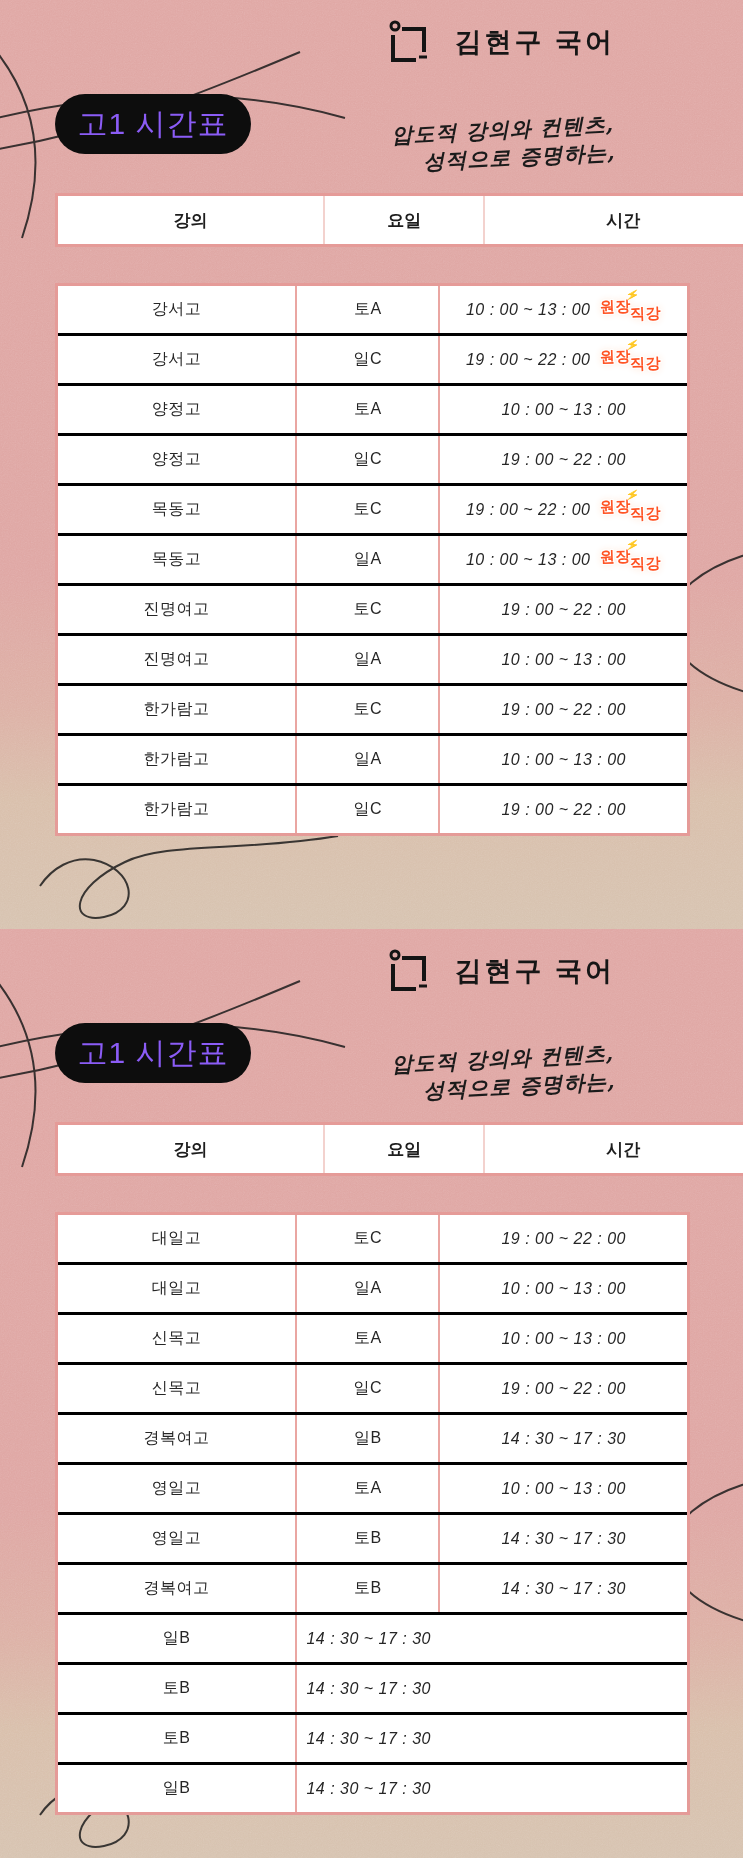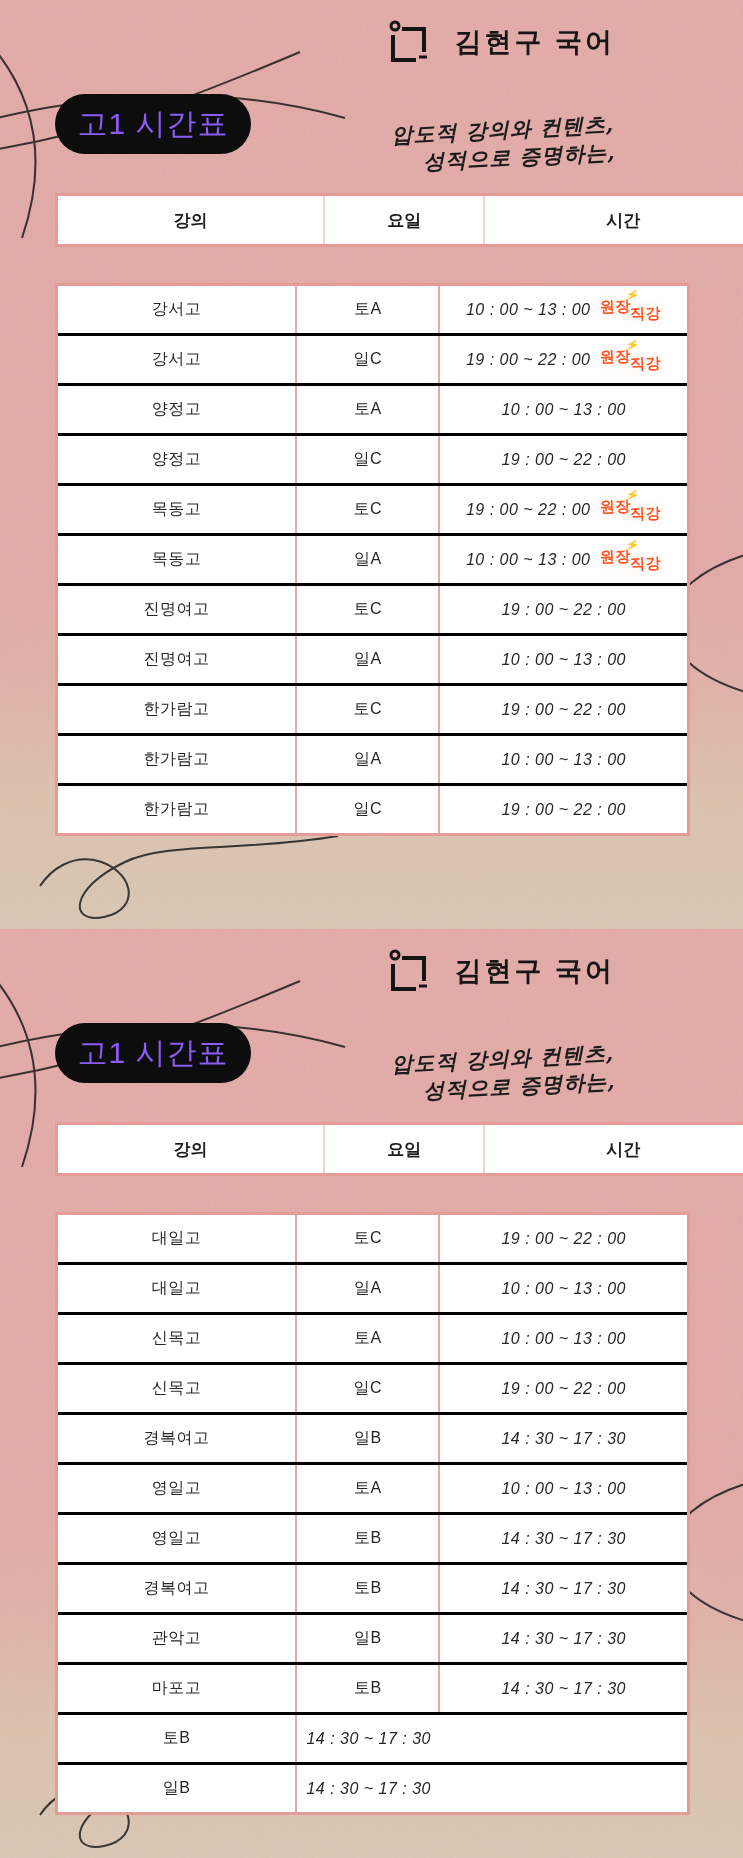--- a/index.html
+++ b/index.html
@@ -324,28 +324,26 @@
           </div>
         </div>
         <div class="trow">
           <div class="tcell">경복여고</div>
           <div class="tcell">토B</div>
           <div class="tcell time-cell">
             <span class="time-text">14 : 30 ~ 17 : 30</span>
           </div>
         </div>
         <div class="trow">
-          <div class="tcell">관악고</div>
           <div class="tcell">일B</div>
           <div class="tcell time-cell">
             <span class="time-text">14 : 30 ~ 17 : 30</span>
           </div>
         </div>
         <div class="trow">
-          <div class="tcell">마포고</div>
           <div class="tcell">토B</div>
           <div class="tcell time-cell">
             <span class="time-text">14 : 30 ~ 17 : 30</span>
           </div>
         </div>
         <div class="trow">
           <div class="tcell">토B</div>
           <div class="tcell time-cell">
             <span class="time-text">14 : 30 ~ 17 : 30</span>
           </div>

